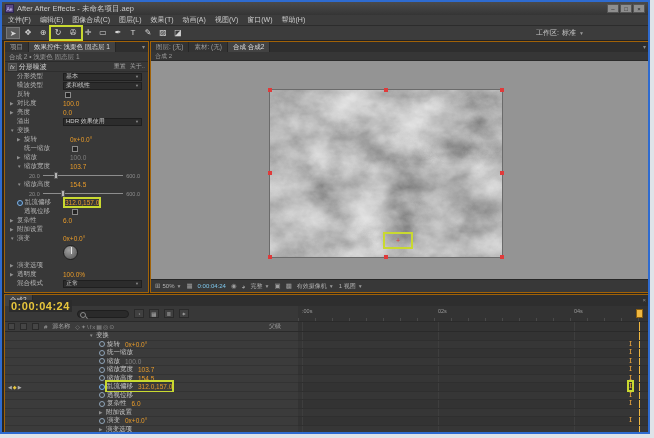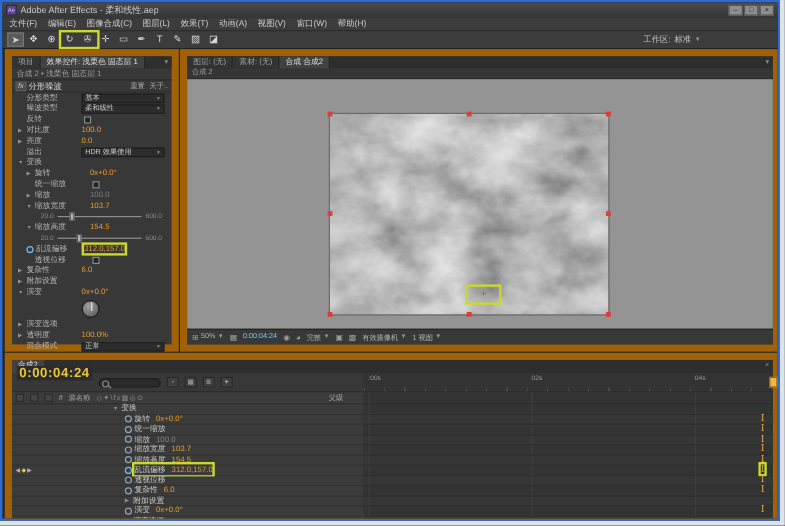--- a/index.html
+++ b/index.html
@@ -15,21 +15,21 @@
   .menubar { position:absolute; left:0; top:13px; right:0; height:11px; background:#3c3c3c; display:flex; align-items:center; gap:9px; padding:0 6px; border-bottom:1px solid #2c2c2c; }
   .menu-item { font-size:7px; color:#cdcdcd; white-space:nowrap; }
   .toolbarbar { position:absolute; left:0; top:24px; right:0; height:15px; background:#3c3c3c; border-bottom:1px solid #232323; display:flex; align-items:center; padding:0 4px; }
   .tool { width:14px; height:12px; font-size:8px; line-height:12px; text-align:center; color:#d5d5d5; margin-right:1px; }
   .tool.sel { background:#5a5a5a; border:1px solid #777; }
   .hlwrap { display:inline-flex; outline:2px solid #c9d930; }
   .workspace { margin-left:auto; font-size:7px; color:#c5c5c5; display:flex; gap:3px; align-items:center; padding-right:60px; }
   .caret { font-size:5px; color:#999; }
 
   
-  .panel { position:absolute; background:#383838; border:6px solid #a16207; }
+  .panel { position:absolute; background:#383838; border:1px solid #a16207; }
   .tabstrip { height:10px; background:#2e2e2e; display:flex; align-items:stretch; }
   .tab { padding:0 5px; font-size:6.5px; line-height:10px; color:#9f9f9f; background:#333; border-right:1px solid #262626; white-space:nowrap; overflow:hidden; text-overflow:ellipsis; }
   .tab.active { background:#424242; color:#ddd; }
   .strip-ic { margin-left:auto; color:#8a8a8a; font-size:6px; line-height:10px; padding:0 3px; }
 
   
   .ecw { left:2px; top:39px; width:145px; height:252px; }
   .ecw-header { height:10px; font-size:6.5px; line-height:10px; color:#9a9a9a; padding:0 4px; border-bottom:1px solid #2b2b2b; white-space:nowrap; overflow:hidden; }
   .fxrow { height:10px; display:flex; align-items:center; font-size:7px; color:#d5d5d5; padding:0 3px; gap:2px; border-bottom:1px solid #2e2e2e; }
   .fxbadge { font-style:italic; font-size:6px; color:#cfcfcf; background:#4a4a4a; padding:0 1px; border:1px solid #5c5c5c; }
@@ -103,21 +103,21 @@
   .kfnav { position:absolute; left:3px; font-size:5px; color:#b0b0b0; letter-spacing:1px; }
   .kfnav b { color:#e8c63c; }
 </style>
 </head>
 <body>
 
 <div class="app">
 
   <div class="titlebar">
     <span class="appicon">Ae</span>
-    <span class="wtitle">Adobe After Effects - 柔和线性.aep</span>
+    <span class="wtitle">After After Effects - 未命名项目.aep</span>
     <span class="winbtns">
       <span class="wbtn">–</span>
       <span class="wbtn">□</span>
       <span class="wbtn">×</span>
     </span>
   </div>
 
   <div class="menubar">
     <span class="menu-item">文件(F)</span>
     <span class="menu-item">编辑(E)</span>

